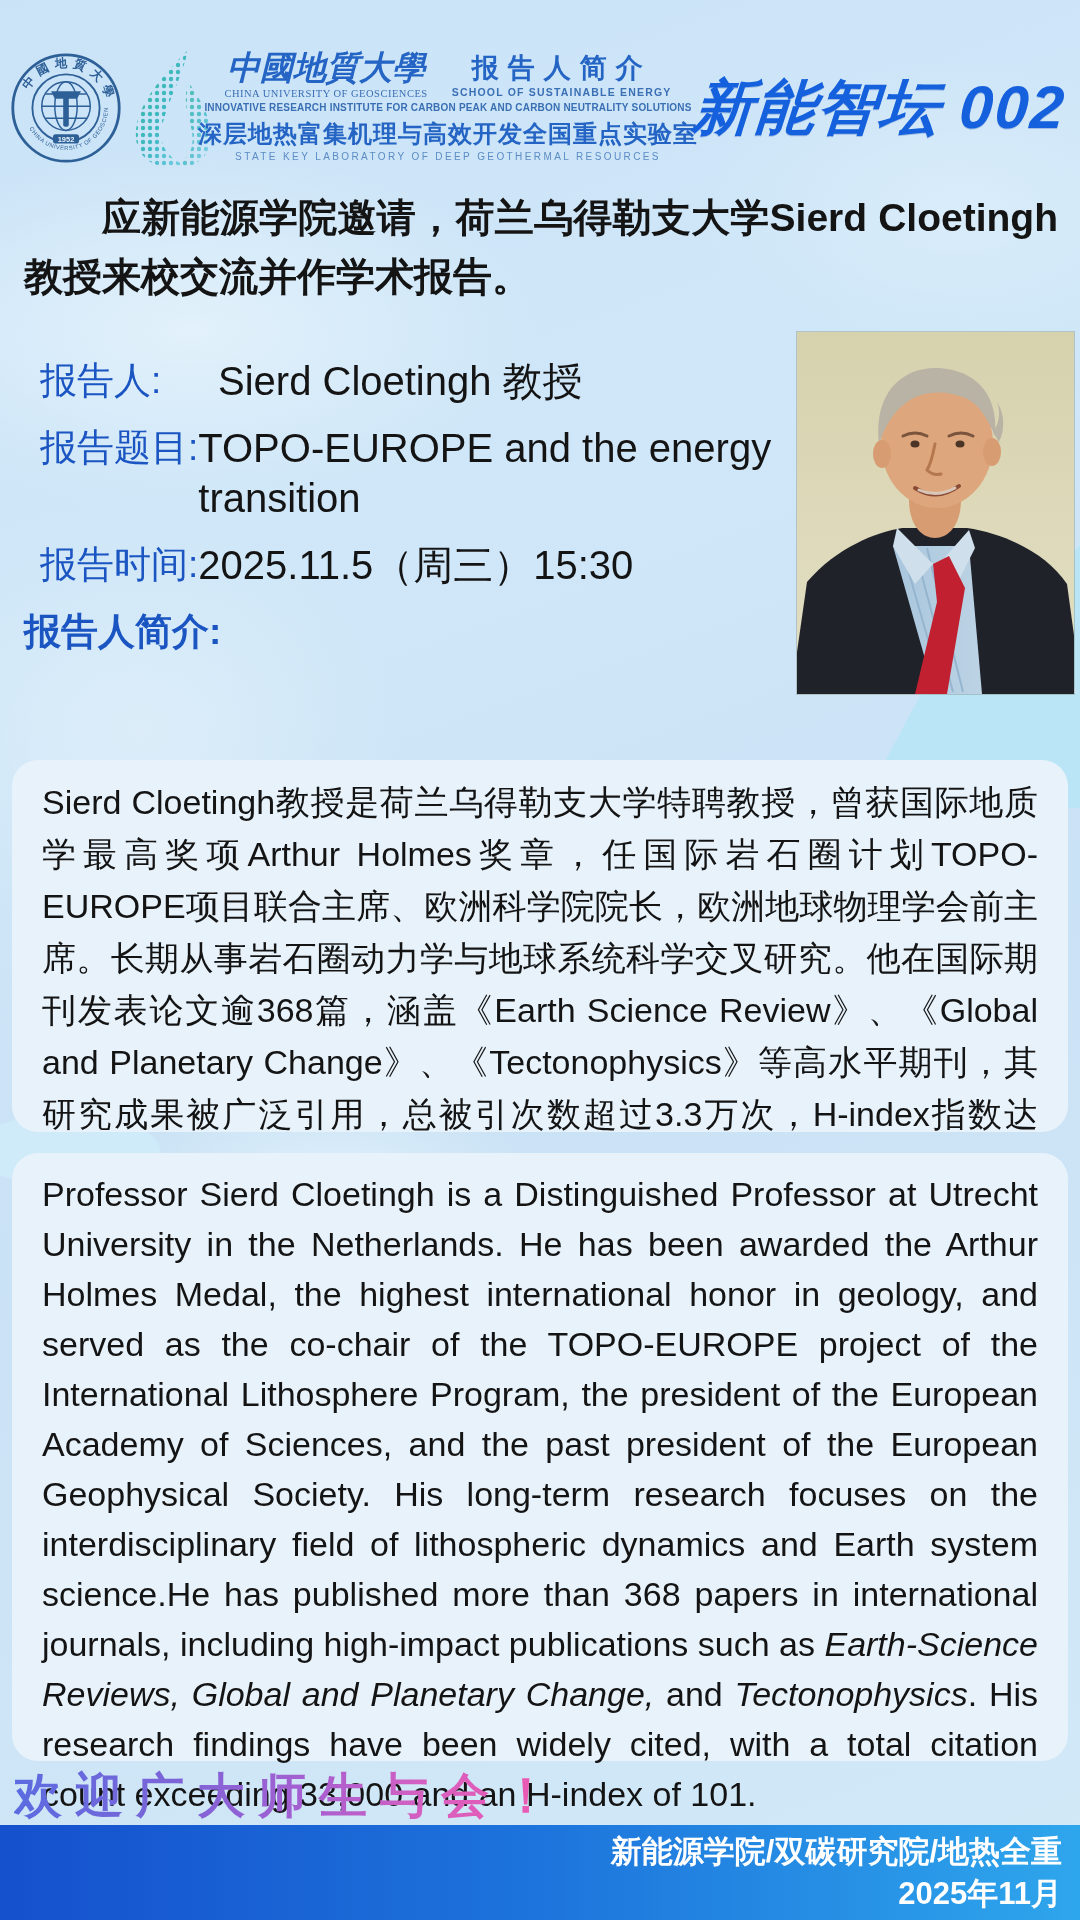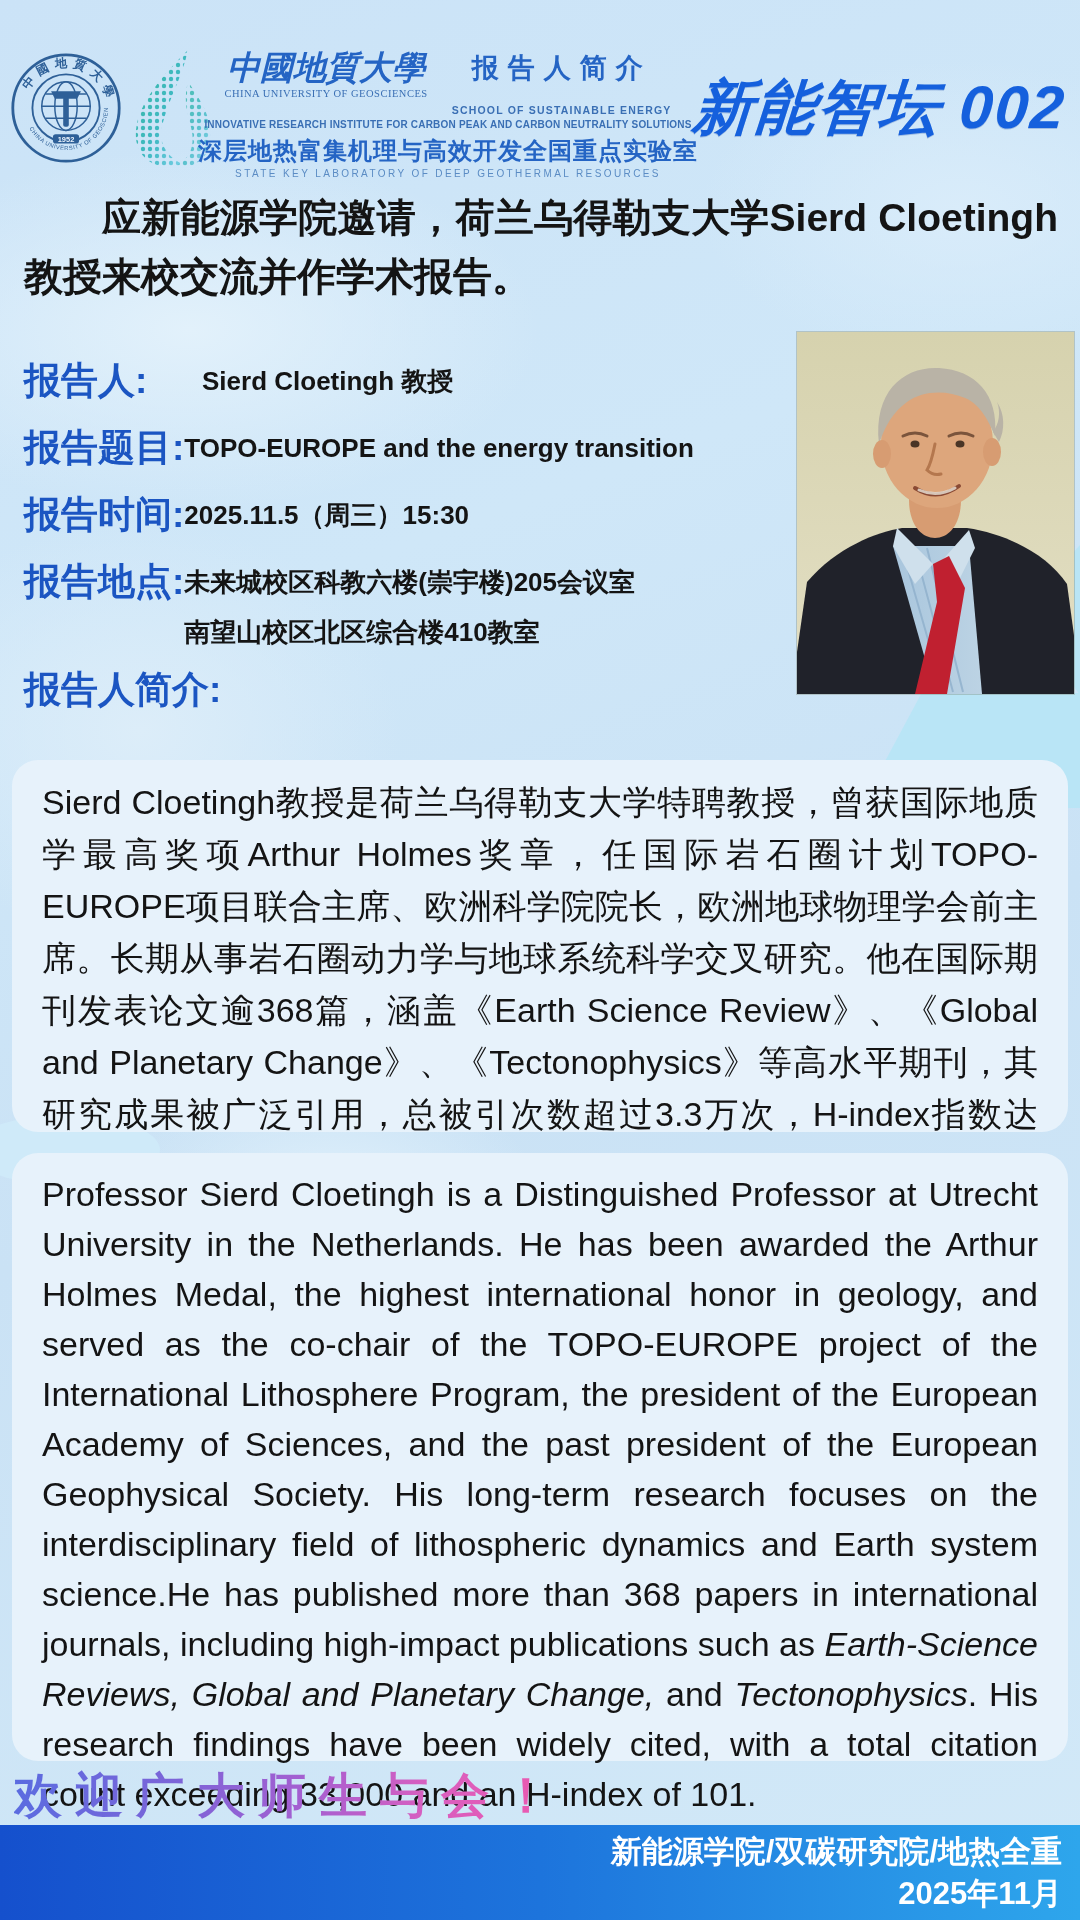--- a/index.html
+++ b/index.html
@@ -24,42 +24,42 @@
   .seal{position:absolute;left:10px;top:52px;width:112px;height:112px;}
   .droplogo{position:absolute;left:126px;top:48px;width:96px;height:122px;}
   .brand{position:absolute;left:248px;top:50px;width:400px;display:flex;flex-direction:column;align-items:center;color:#2464c4;}
   .brand-row1{display:flex;align-items:stretch;width:100%;justify-content:center;}
   .brand-uni{display:flex;flex-direction:column;align-items:center;}
   .brand-cn{font-family:"Liberation Serif","DejaVu Serif",serif;font-weight:bold;font-style:italic;font-size:33px;line-height:36px;white-space:nowrap;}
   .brand-cn-en{font-family:"Liberation Serif","DejaVu Serif",serif;font-size:10.5px;letter-spacing:.5px;white-space:nowrap;margin-top:2px;color:#3a6fb4;}
   .brand-div{width:2px;background:#9cbede;margin:2px 12px;}
   .brand-school{display:flex;flex-direction:column;align-items:center;}
   .brand-school-cn{font-weight:bold;font-size:27px;letter-spacing:9px;line-height:36px;white-space:nowrap;}
-  .brand-school-en{font-size:10.5px;font-weight:bold;letter-spacing:1.2px;white-space:nowrap;margin-top:18px;color:#3a6fb4;}
+  .brand-school-en{font-size:10.5px;font-weight:bold;letter-spacing:1.2px;white-space:nowrap;margin-top:0;color:#3a6fb4;}
   .brand-inst-cn{font-weight:bold;font-size:30px;letter-spacing:5px;line-height:38px;margin-top:6px;white-space:nowrap;}
   .brand-inst-en{font-size:10px;font-weight:bold;letter-spacing:.2px;white-space:nowrap;margin-top:3px;color:#3a6fb4;}
   .brand-lab-cn{font-weight:bold;font-size:24px;letter-spacing:1px;line-height:32px;margin-top:5px;white-space:nowrap;}
   .brand-lab-en{font-size:10px;letter-spacing:2.4px;white-space:nowrap;margin-top:1px;color:#5b8cc4;}
   .series{
     position:absolute;right:14px;top:68px;font-size:60px;font-weight:bold;font-style:italic;
     color:#1560dd;letter-spacing:2px;white-space:nowrap;transform:skewX(-4deg);
     text-shadow:0 1px 0 rgba(10,60,160,.25);
   }
 
   
   .intro{
     position:absolute;left:24px;top:188px;width:1034px;
     font-size:39px;font-weight:bold;color:#141414;line-height:59px;text-indent:2em;text-align:justify;
   }
 
   
   .details{position:absolute;left:24px;top:356px;width:775px;}
   .drow{display:flex;margin-bottom:17px;}
-  .dlabel{flex:0 0 152px;font-size:37px;font-weight:bold;color:#1b55c2;line-height:50px;white-space:nowrap;}
-  .dvalue{font-size:26px;font-weight:bold;color:#141414;line-height:50px;}
+  .dlabel{flex:0 0 152px;font-size:37px;font-weight:normal;color:#1b55c2;line-height:50px;white-space:nowrap;margin-left:16px;}
+  .dvalue{font-size:40px;font-weight:normal;color:#141414;line-height:50px;}
   .dvalue .vline{display:block;}
   .bio-label{font-size:37px;font-weight:bold;color:#1b55c2;margin-top:6px;}
 
   
   .photo{position:absolute;left:797px;top:332px;width:277px;height:362px;box-shadow:0 0 0 1px rgba(120,130,110,.35);}
 
   
   .panel{position:absolute;left:12px;width:1056px;background:#e7f2fb;border-radius:26px;}
   .panel.cn{top:760px;height:372px;}
   .panel.en{top:1153px;height:608px;}
@@ -231,27 +231,20 @@
       <div class="dvalue" style="padding-left:26px">Sierd Cloetingh 教授</div>
     </div>
     <div class="drow">
       <div class="dlabel">报告题目:</div>
       <div class="dvalue" style="width:620px">TOPO-EUROPE and the energy transition</div>
     </div>
     <div class="drow">
       <div class="dlabel">报告时间:</div>
       <div class="dvalue">2025.11.5（周三）15:30</div>
     </div>
-    <div class="drow" style="margin-bottom:8px">
-      <div class="dlabel">报告地点:</div>
-      <div class="dvalue">
-        <span class="vline">未来城校区科教六楼(崇宇楼)205会议室</span>
-        <span class="vline">南望山校区北区综合楼410教室</span>
-      </div>
-    </div>
     <div class="bio-label">报告人简介:</div>
   </div>
 
   <div class="panel cn">
     <div class="panel-text">Sierd Cloetingh教授是荷兰乌得勒支大学特聘教授，曾获国际地质学最高奖项Arthur Holmes奖章，任国际岩石圈计划TOPO-EUROPE项目联合主席、欧洲科学院院长，欧洲地球物理学会前主席。长期从事岩石圈动力学与地球系统科学交叉研究。他在国际期刊发表论文逾368篇，涵盖《Earth Science Review》、《Global and Planetary Change》、《Tectonophysics》等高水平期刊，其研究成果被广泛引用，总被引次数超过3.3万次，H-index指数达101。</div>
   </div>
 
   <div class="panel en">
     <div class="panel-text"><span>Professor Sierd Cloetingh is a Distinguished Professor at Utrecht University in the Netherlands. He has been awarded the Arthur Holmes Medal, the highest international honor in geology, and served as the co-chair of the TOPO-EUROPE project of the International Lithosphere Program, the president of the European Academy of Sciences, and the past president of the European Geophysical Society. His long-term research focuses on the interdisciplinary field of lithospheric dynamics and Earth system science.He has published more than 368 papers in international journals, including high-impact publications such as </span><span class="italic">Earth-Science Reviews, Global and Planetary Change,</span><span> and </span><span class="italic">Tectonophysics</span><span>. His research findings have been widely cited, with a total citation count exceeding 33,000 and an H-index of 101.</span></div>
   </div>

